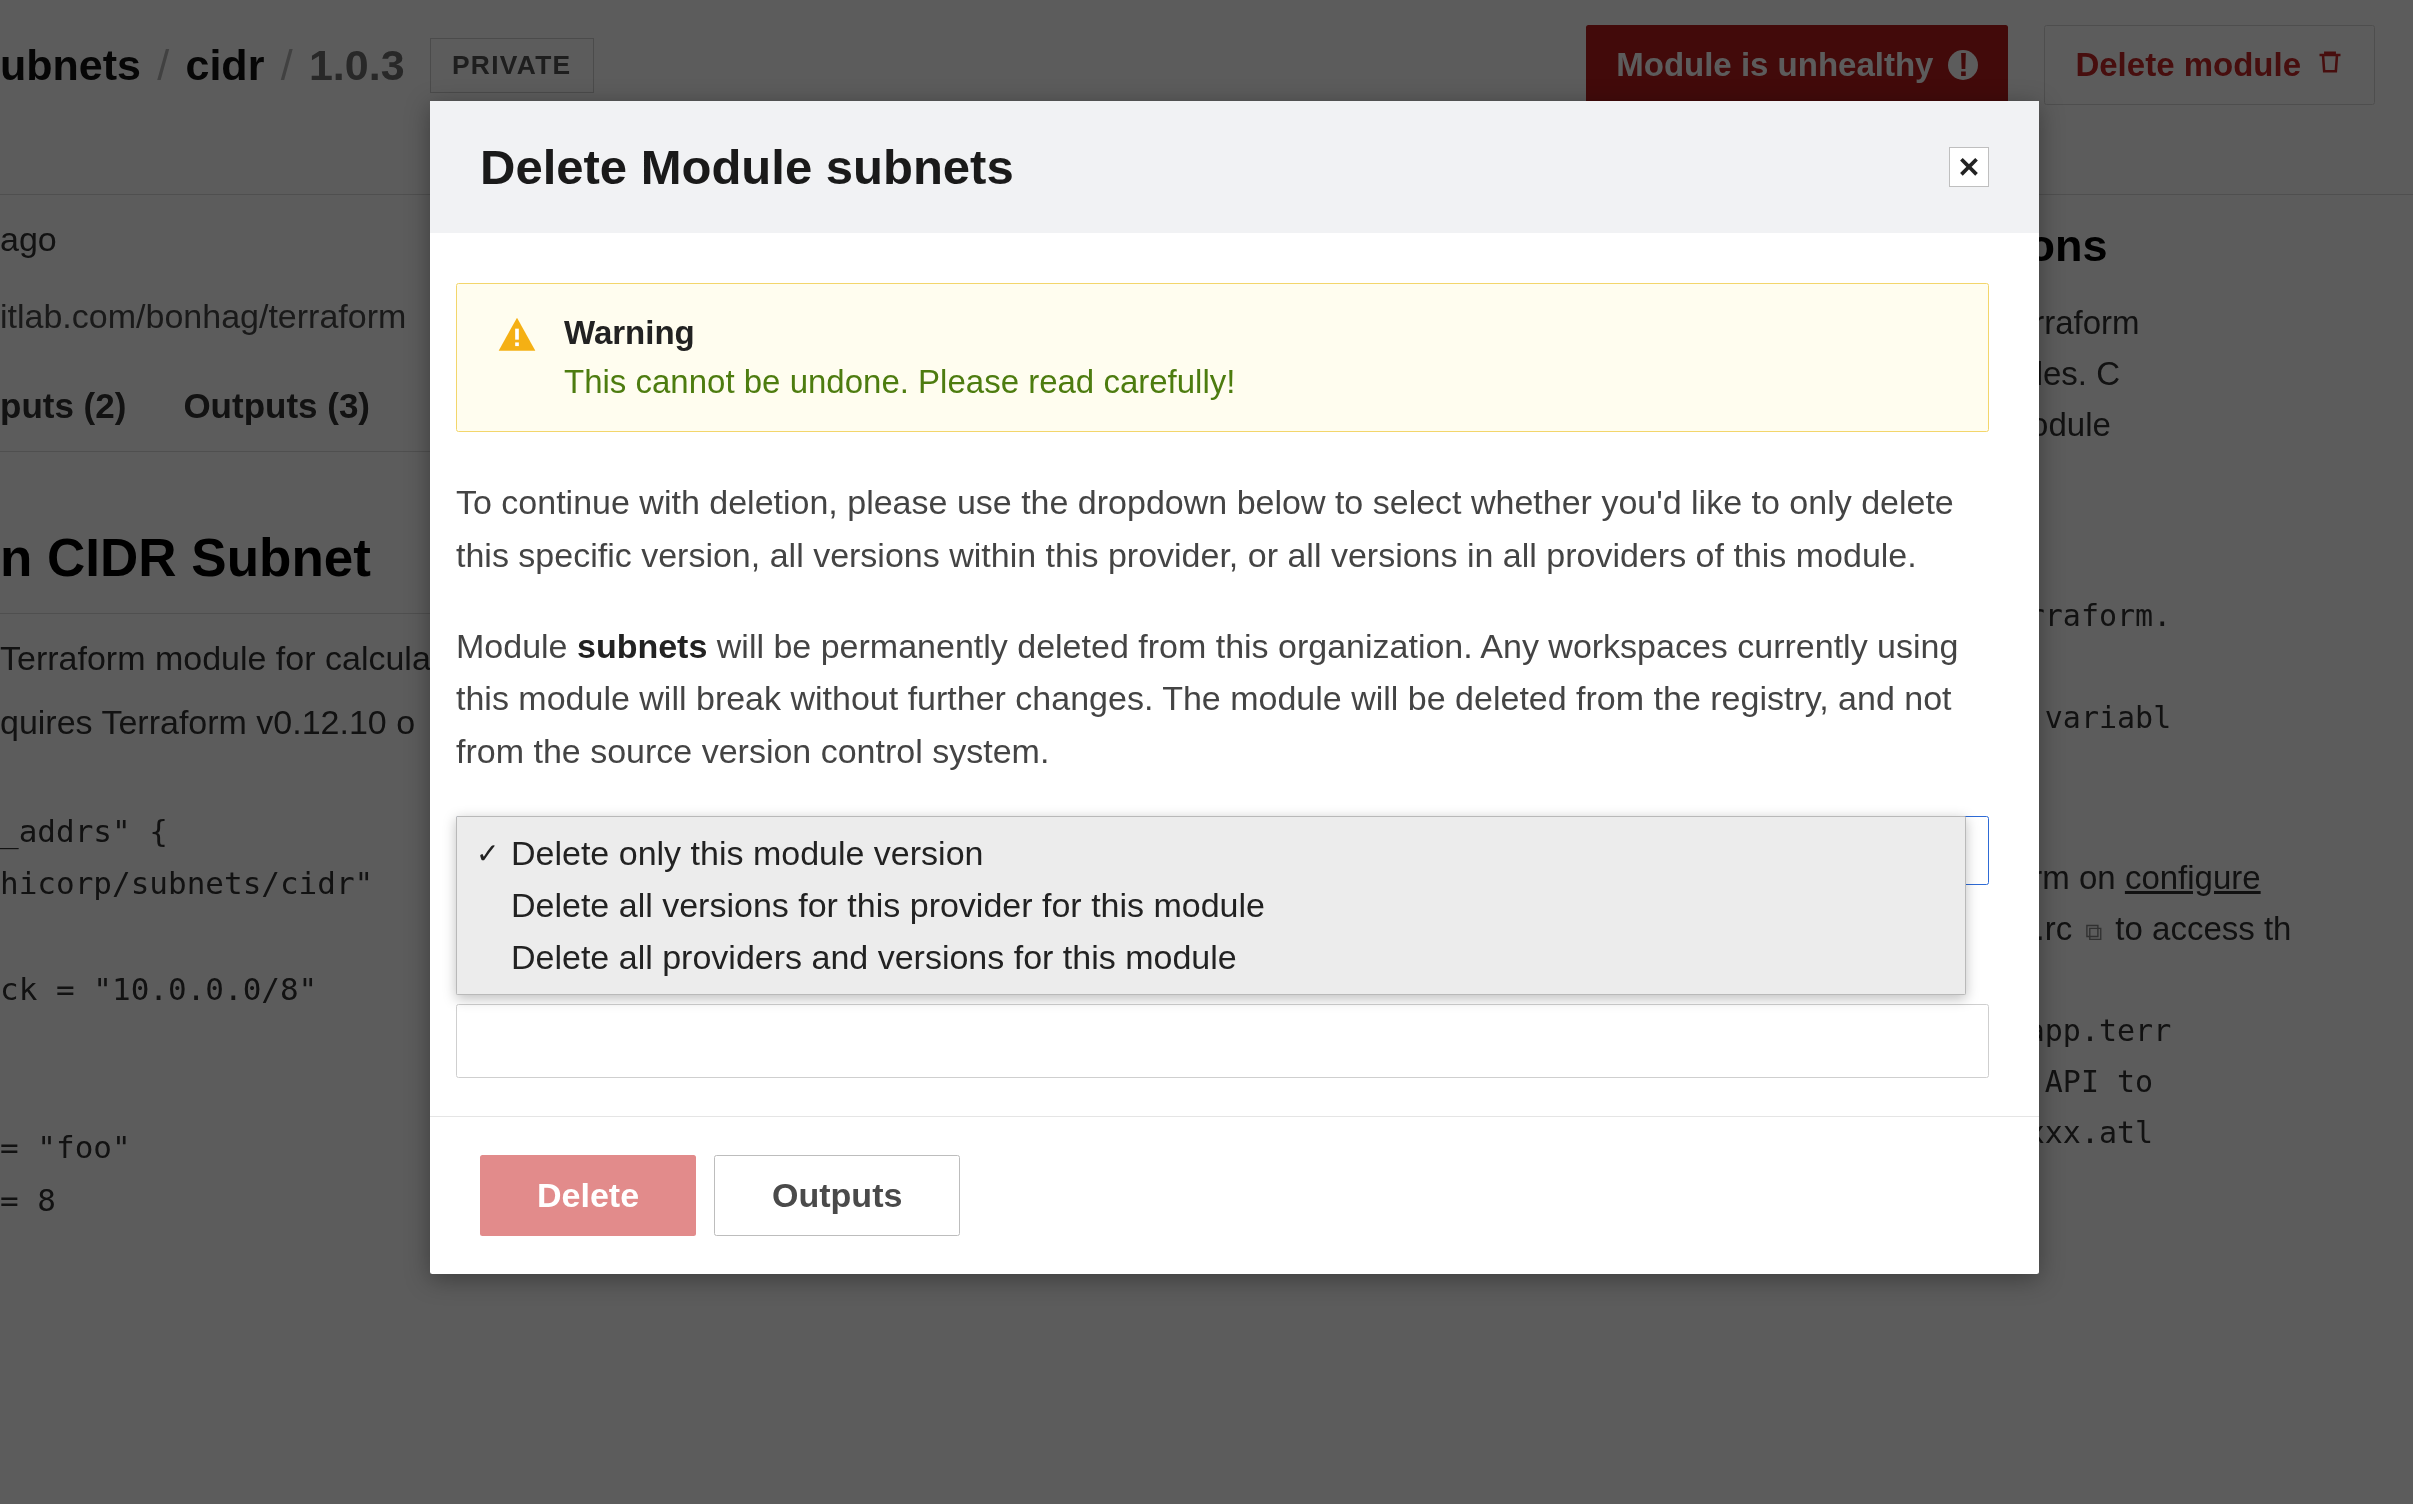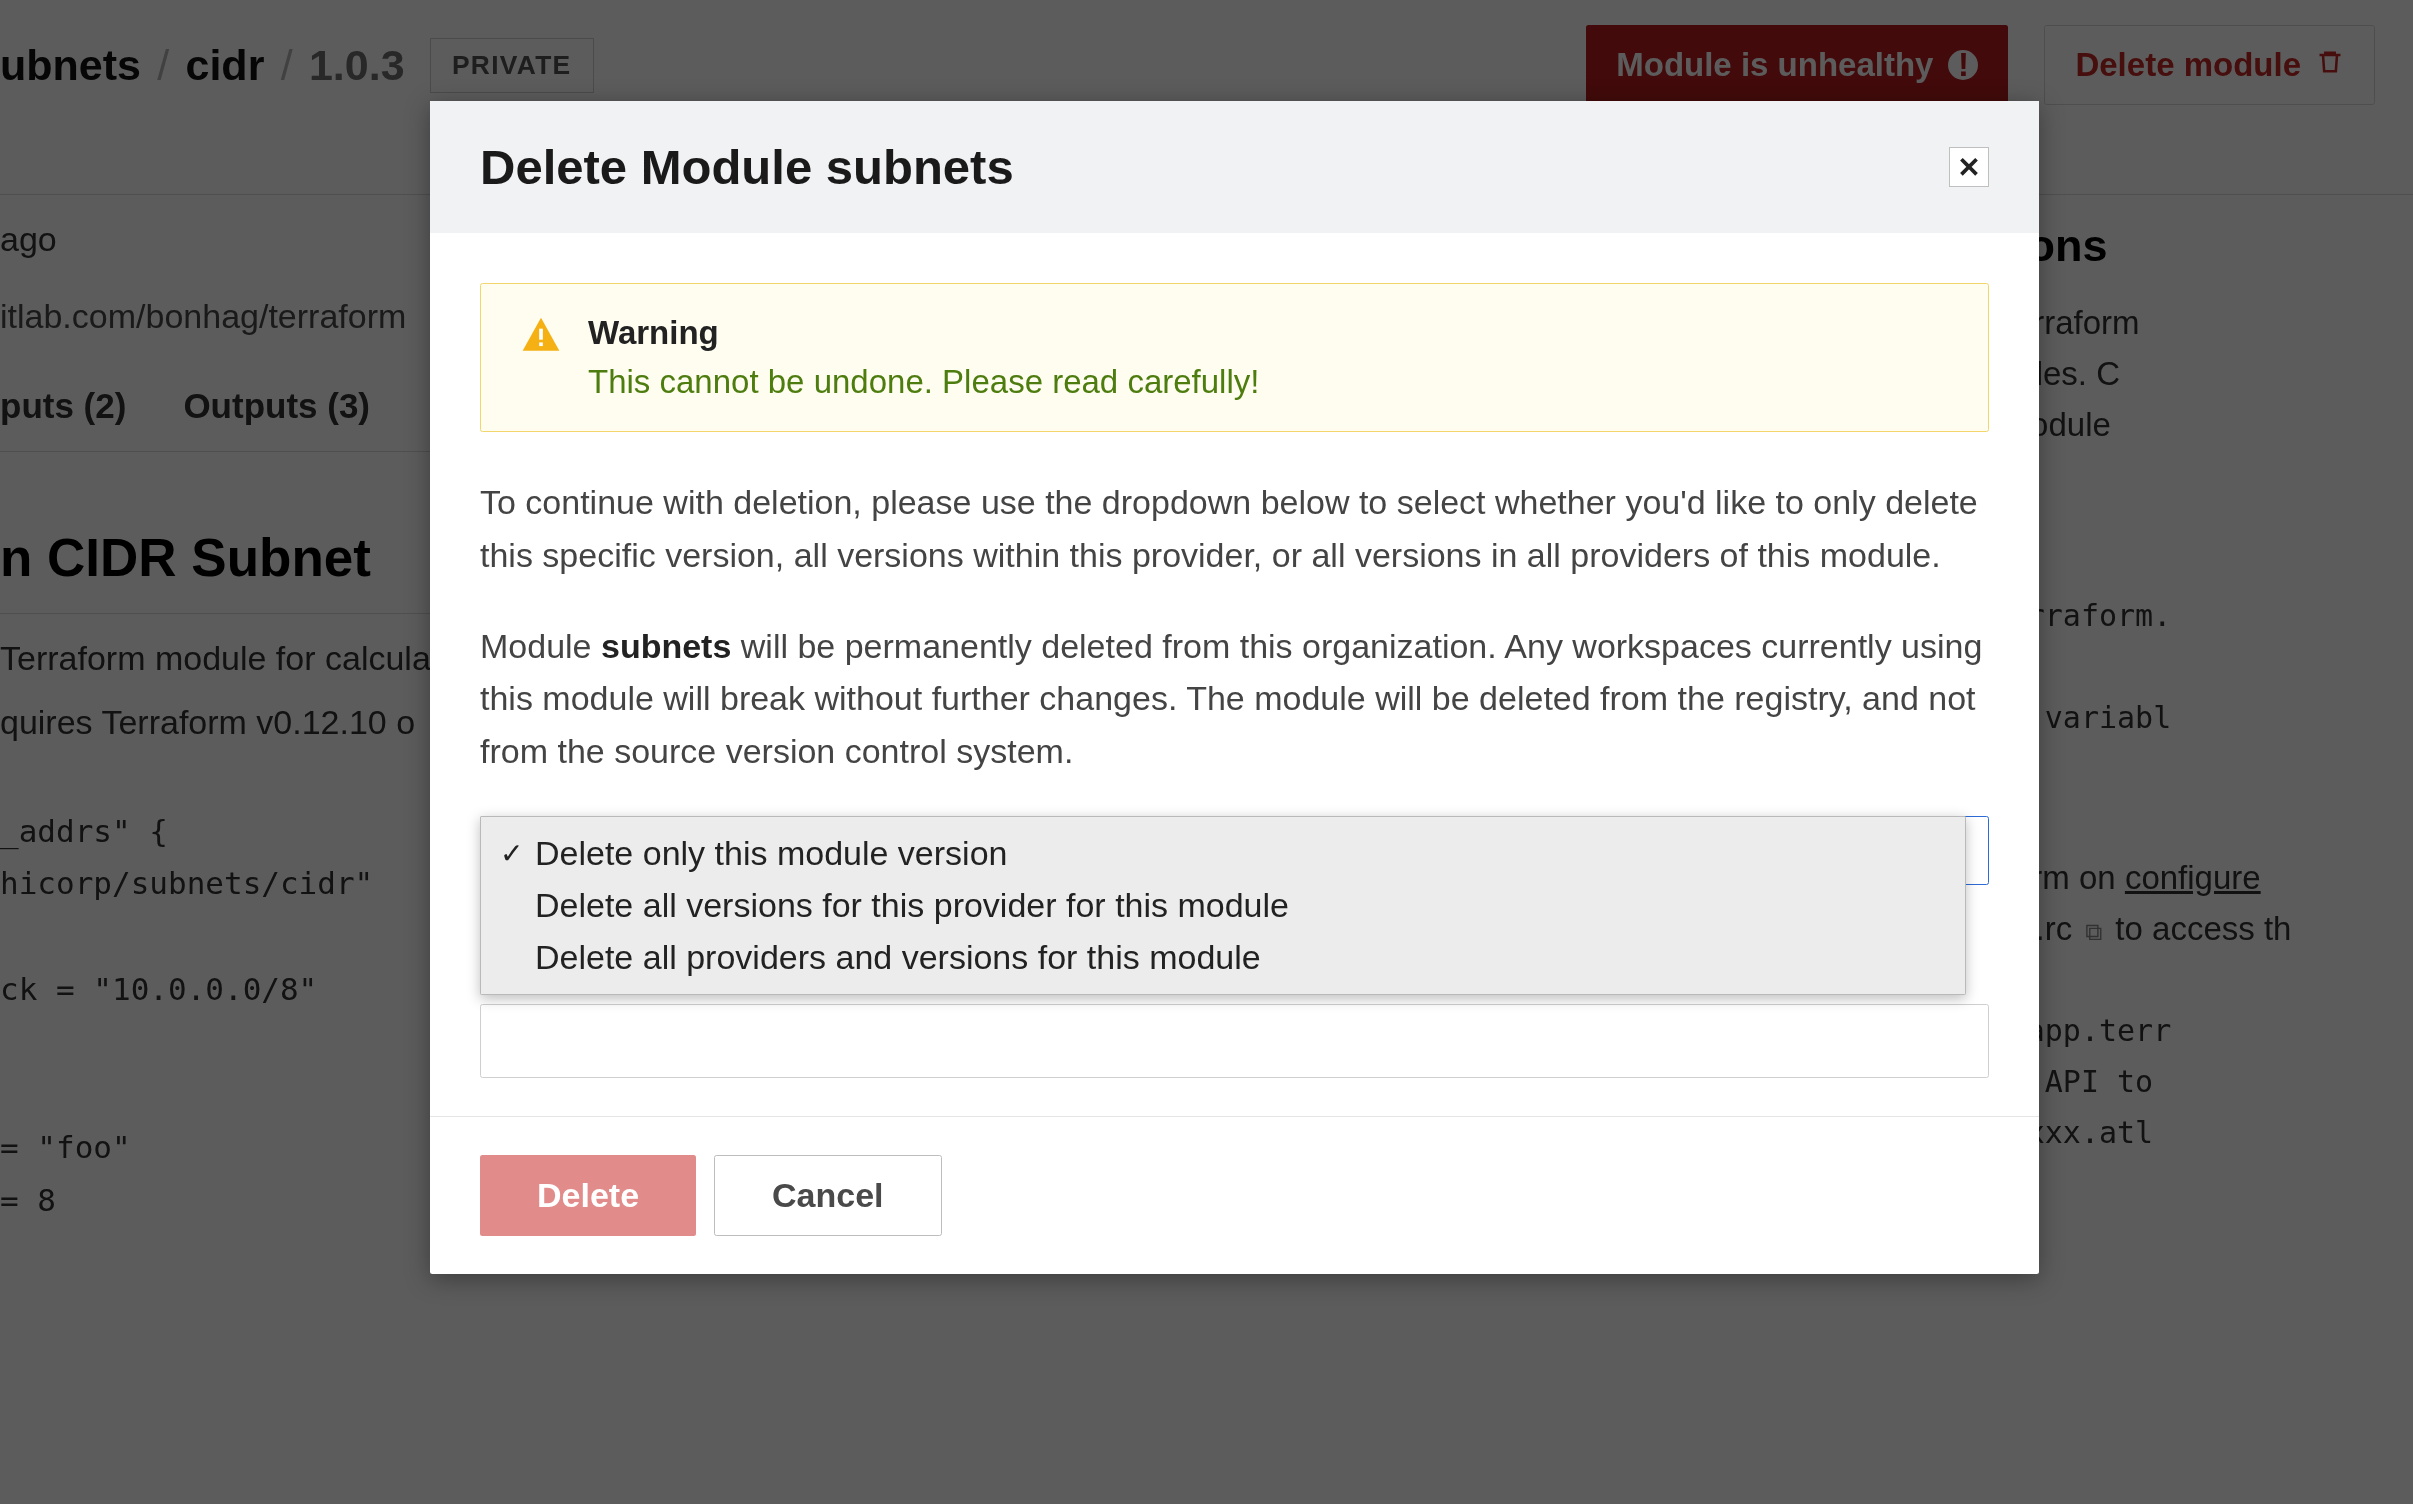--- a/index.html
+++ b/index.html
@@ -147,21 +147,21 @@
     .modal-title { font-size: 49px; font-weight: 800; color: #1a1a1a; }
     .modal-close {
       width: 40px; height: 40px;
       border: 1.3px solid #bfbfbf;
       background: #fff;
       display: flex; align-items: center; justify-content: center;
       font-size: 28px; font-weight: 700; color: #222;
       cursor: pointer;
     }
 
-    .modal-body { padding: 50px 50px 38px 50px; }
+    .modal-body { padding: 50px 50px 38px 26px; }
 
     .alert {
       border: 1.3px solid #f3d66b;
       background: #fffdef;
       padding: 30px 38px;
       display: flex;
       gap: 25px;
       margin-bottom: 44px;
       border-radius: 2.5px;
     }
@@ -370,16 +370,16 @@
           <span>Delete all providers and versions for this module</span>
         </div>
       </div>
     </div>
 
     <input type="text" class="confirm-input" style="">
   </div>
 
   <div class="modal-footer">
     <button class="btn-delete">Delete</button>
-    <button class="btn-cancel">Cancel</button>
+    <button class="btn-cancel">Outputs</button>
   </div>
 </div>
 
 
 </body></html>

